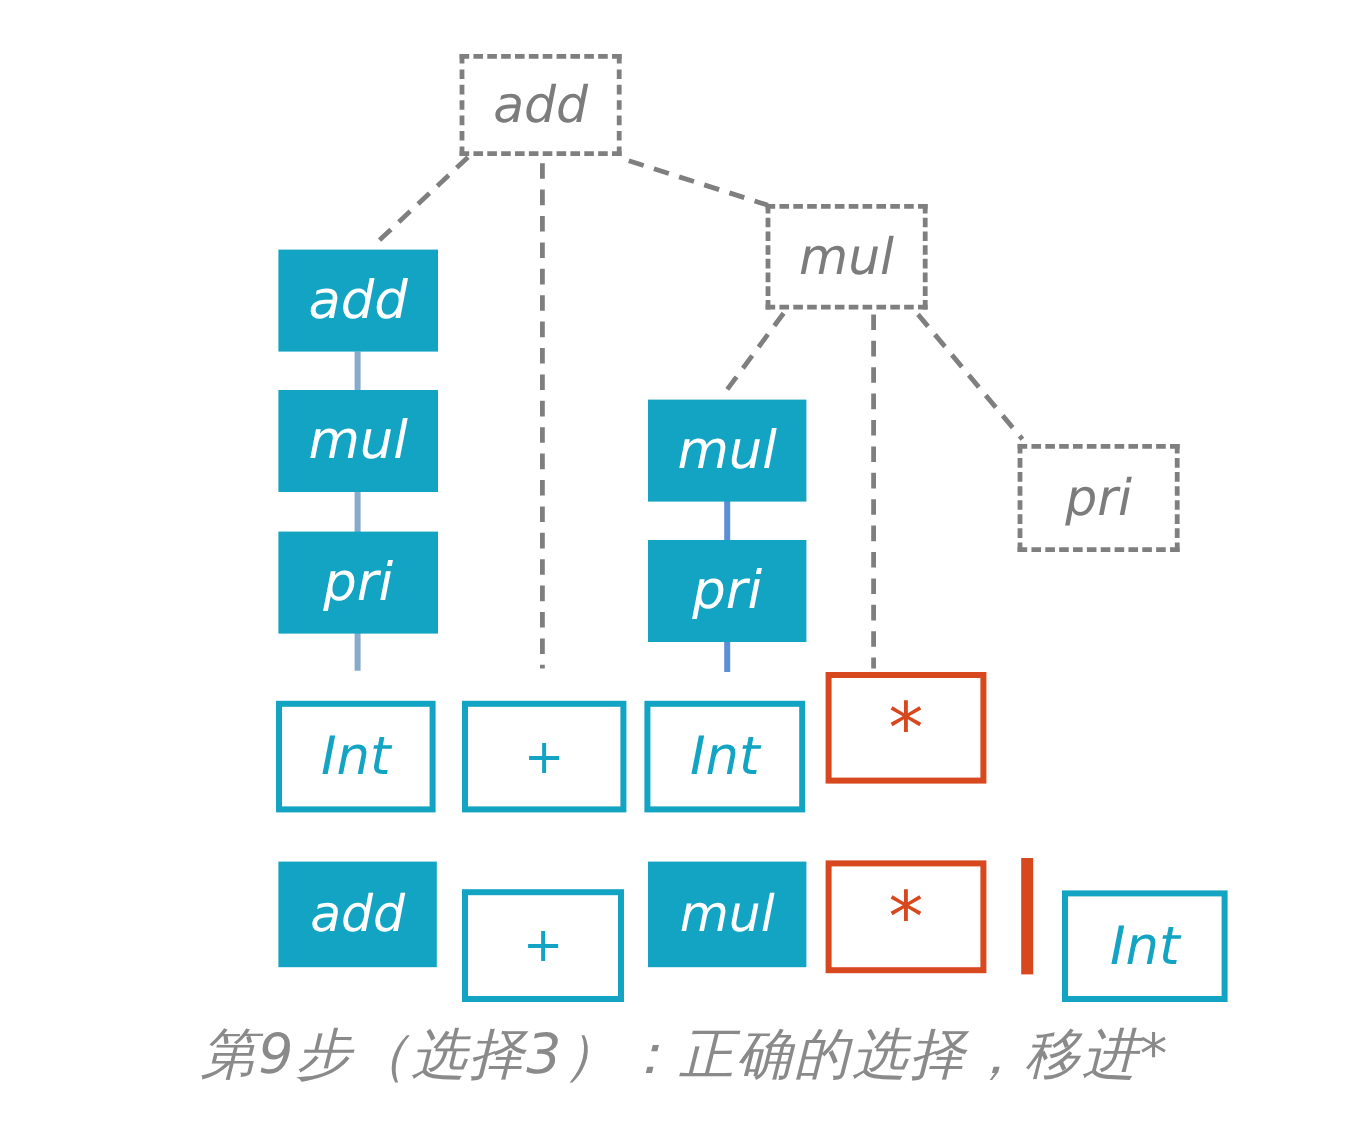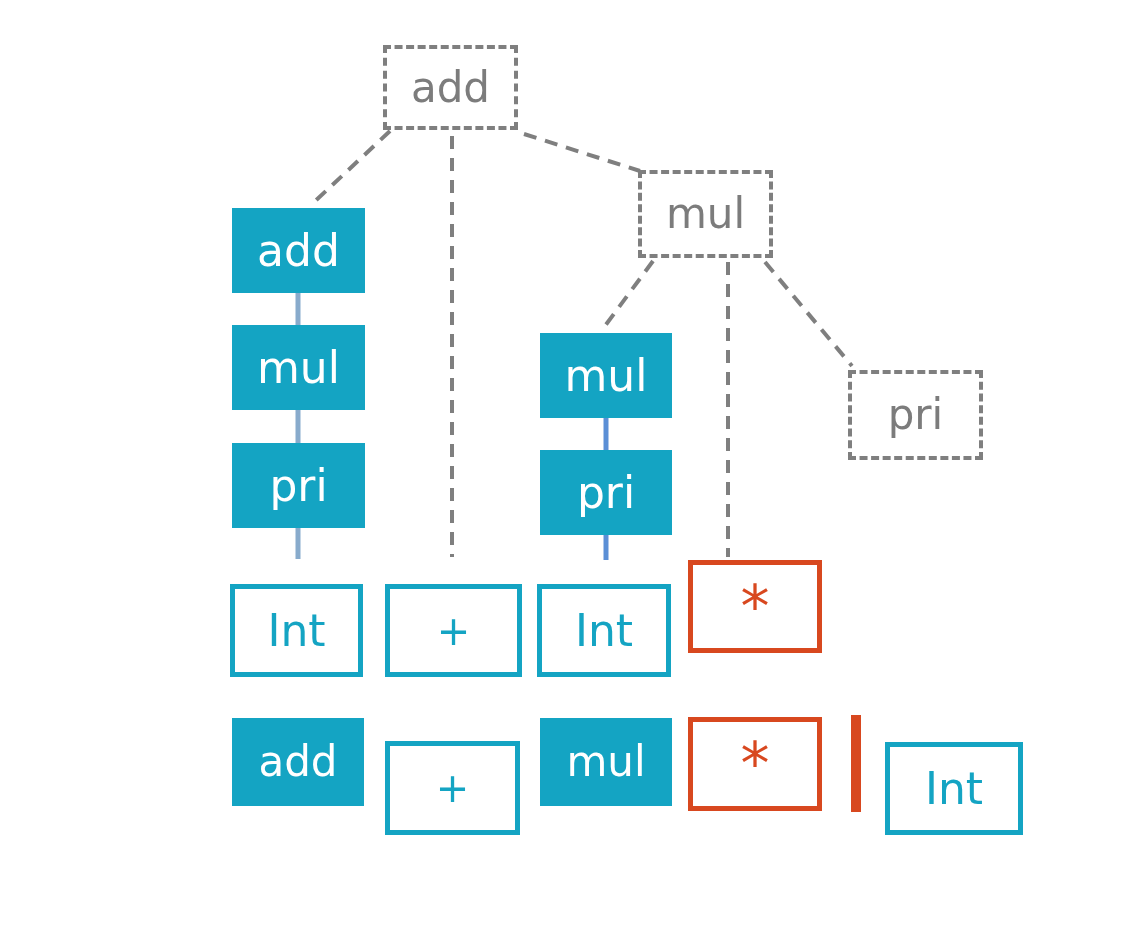--- a/index.html
+++ b/index.html
@@ -7,20 +7,21 @@
     padding: 0;
     background: #ffffff;
     font-family: "DejaVu Sans", "Liberation Sans", sans-serif;
   }
   .canvas {
     position: relative;
     width: 1142px;
     height: 946px;
     background: #ffffff;
     overflow: hidden;
+    font-style: italic;
   }
   svg.edges {
     position: absolute;
     left: 0; top: 0;
     width: 1142px; height: 946px;
     pointer-events: none;
   }
   .edge-dash {
     stroke: var(--gray, #7f7f7f);
     stroke-width: 4;
@@ -120,14 +121,15 @@
   <div class="node outline" style="left:537px; top:560px; width:134px; height:93px;">Int</div>
   <div class="node outline-red star-glyph" style="left:688px; top:560px; width:134px; height:93px;">*</div>
 
   <div class="node solid" style="left:232px; top:718px; width:132px; height:88px; font-size:42px;">add</div>
   <div class="node outline" style="left:385px; top:717px; width:135px; height:94px; font-size:40px;">+</div>
   <div class="node solid" style="left:540px; top:718px; width:132px; height:88px; font-size:42px;">mul</div>
   <div class="node outline-red star-glyph" style="left:688px; top:717px; width:134px; height:94px;">*</div>
   <div class="cursor-bar" style="left:851px; top:715px; width:10px; height:97px;"></div>
   <div class="node outline" style="left:885px; top:718px; width:138px; height:93px;">Int</div>
 
+  <div class="caption">第9步（选择3）：正确的选择，移进*</div>
 
 </div>
 
 </body></html>

